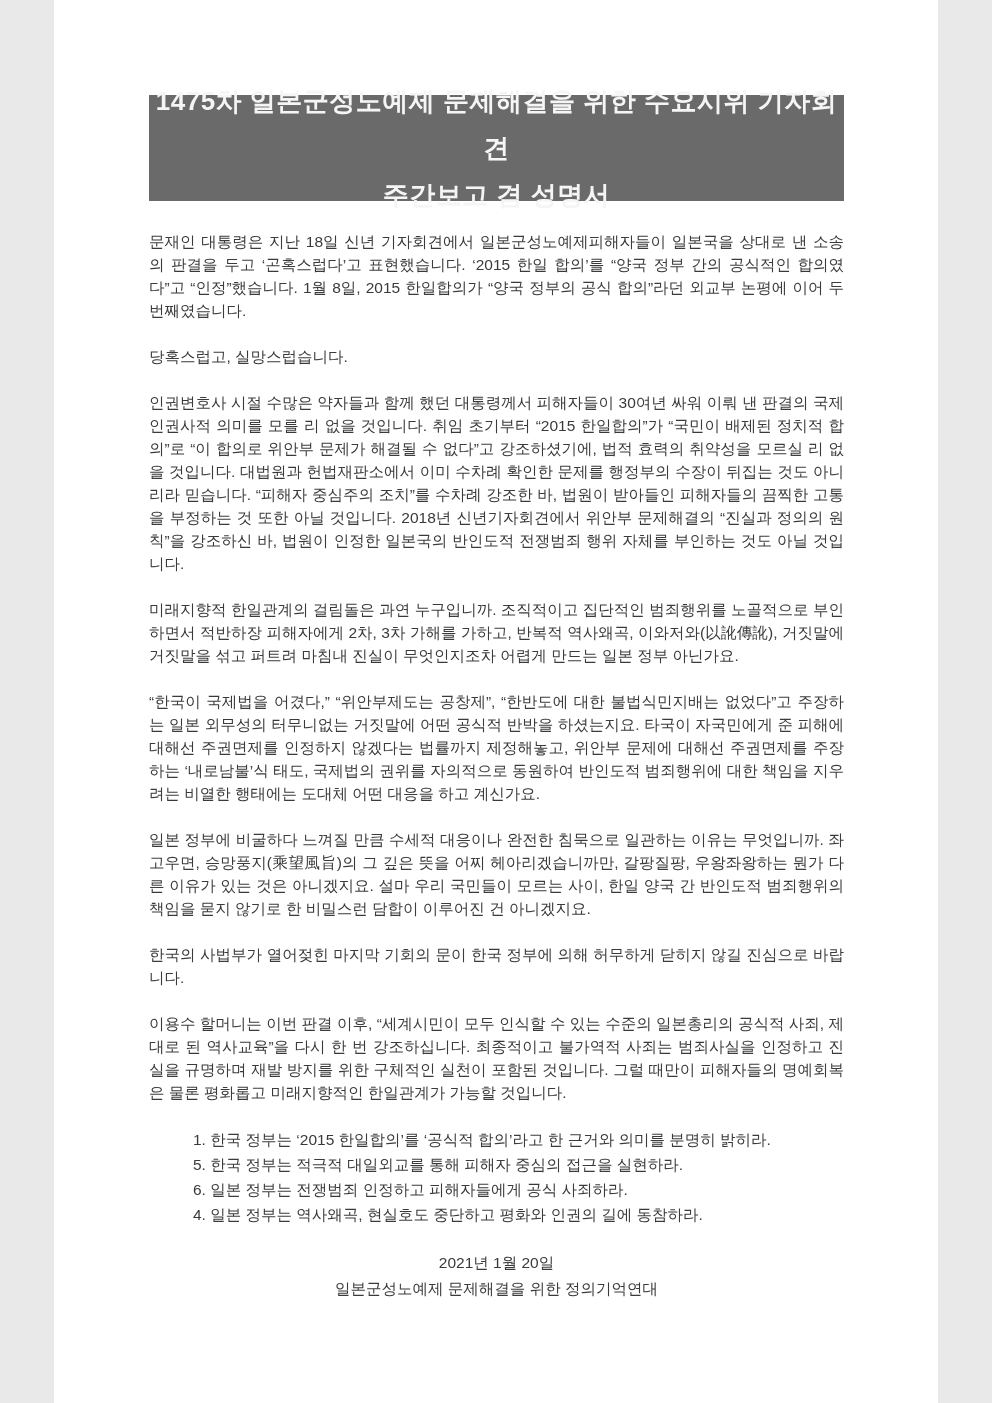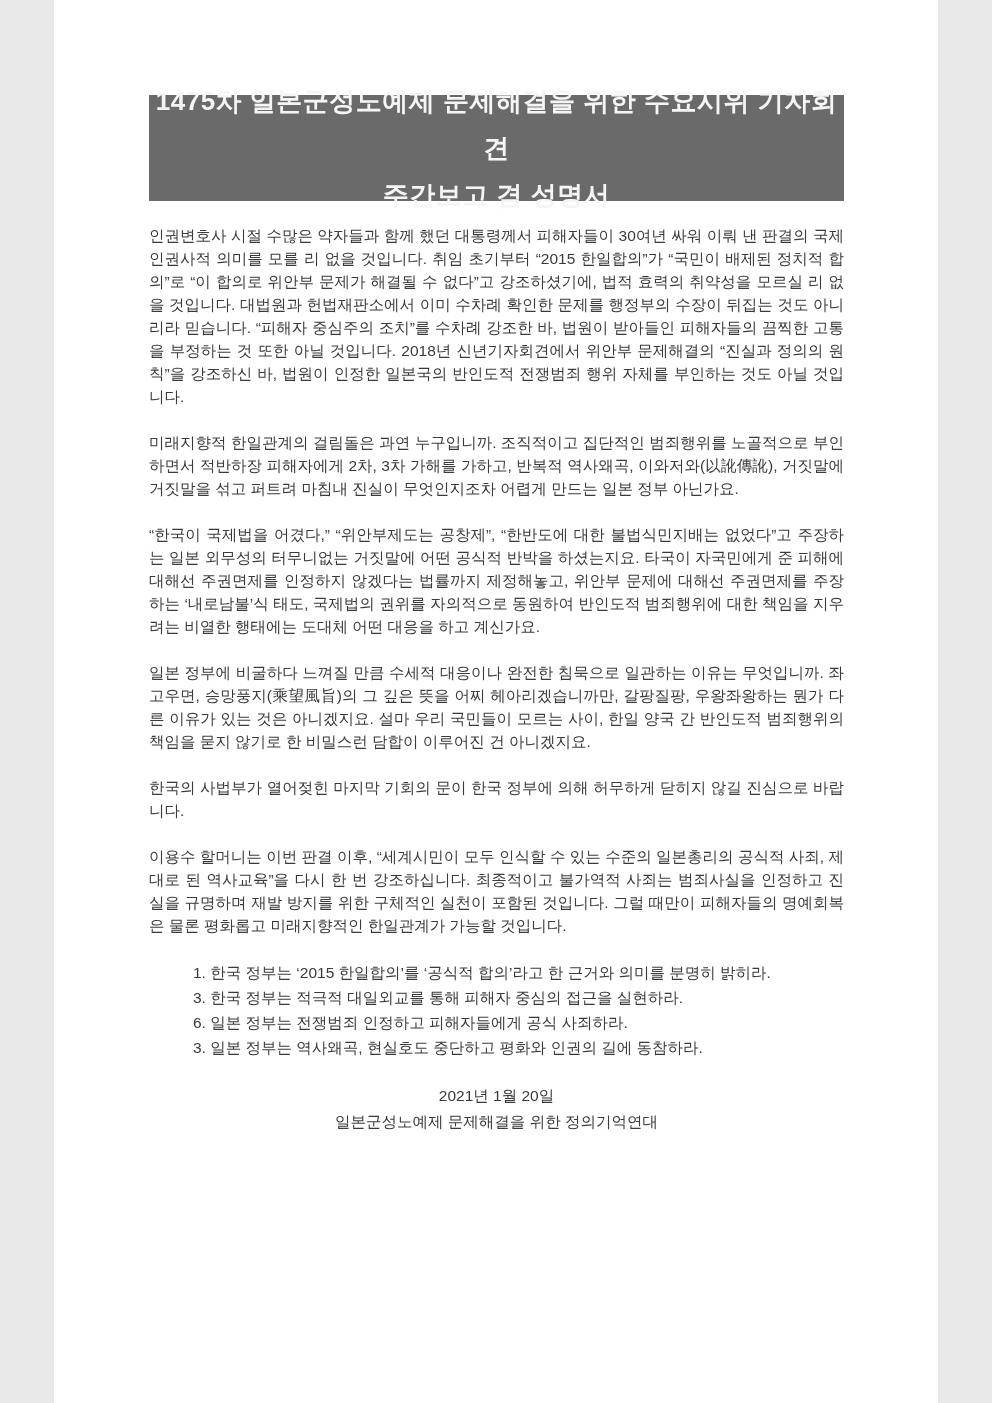--- a/index.html
+++ b/index.html
@@ -53,32 +53,34 @@
 <body>
 
 <div class="page">
 
   <div class="title-box">
     <div class="title-line">1475차 일본군성노예제 문제해결을 위한 수요시위 기자회견</div>
     <div class="title-line">주간보고 겸 성명서</div>
   </div>
 
   <div class="body-text">
+    <p class="first">문재인 대통령은 지난 18일 신년 기자회견에서 일본군성노예제피해자들이 일본국을 상대로 낸 소송의 판결을 두고 ‘곤혹스럽다’고 표현했습니다. ‘2015 한일 합의’를 “양국 정부 간의 공식적인 합의였다”고 “인정”했습니다. 1월 8일, 2015 한일합의가 “양국 정부의 공식 합의”라던 외교부 논평에 이어 두 번째였습니다.</p>
+    <p>당혹스럽고, 실망스럽습니다.</p>
     <p>인권변호사 시절 수많은 약자들과 함께 했던 대통령께서 피해자들이 30여년 싸워 이뤄 낸 판결의 국제인권사적 의미를 모를 리 없을 것입니다. 취임 초기부터 “2015 한일합의”가 “국민이 배제된 정치적 합의”로 “이 합의로 위안부 문제가 해결될 수 없다”고 강조하셨기에, 법적 효력의 취약성을 모르실 리 없을 것입니다. 대법원과 헌법재판소에서 이미 수차례 확인한 문제를 행정부의 수장이 뒤집는 것도 아니리라 믿습니다. “피해자 중심주의 조치”를 수차례 강조한 바, 법원이 받아들인 피해자들의 끔찍한 고통을 부정하는 것 또한 아닐 것입니다. 2018년 신년기자회견에서 위안부 문제해결의 “진실과 정의의 원칙”을 강조하신 바, 법원이 인정한 일본국의 반인도적 전쟁범죄 행위 자체를 부인하는 것도 아닐 것입니다.</p>
     <p>미래지향적 한일관계의 걸림돌은 과연 누구입니까. 조직적이고 집단적인 범죄행위를 노골적으로 부인하면서 적반하장 피해자에게 2차, 3차 가해를 가하고, 반복적 역사왜곡, 이와저와(以訛傳訛), 거짓말에 거짓말을 섞고 퍼트려 마침내 진실이 무엇인지조차 어렵게 만드는 일본 정부 아닌가요.</p>
     <p>“한국이 국제법을 어겼다,” “위안부제도는 공창제”, “한반도에 대한 불법식민지배는 없었다”고 주장하는 일본 외무성의 터무니없는 거짓말에 어떤 공식적 반박을 하셨는지요. 타국이 자국민에게 준 피해에 대해선 주권면제를 인정하지 않겠다는 법률까지 제정해놓고, 위안부 문제에 대해선 주권면제를 주장하는 ‘내로남불’식 태도, 국제법의 권위를 자의적으로 동원하여 반인도적 범죄행위에 대한 책임을 지우려는 비열한 행태에는 도대체 어떤 대응을 하고 계신가요.</p>
     <p>일본 정부에 비굴하다 느껴질 만큼 수세적 대응이나 완전한 침묵으로 일관하는 이유는 무엇입니까. 좌고우면, 승망풍지(乘望風旨)의 그 깊은 뜻을 어찌 헤아리겠습니까만, 갈팡질팡, 우왕좌왕하는 뭔가 다른 이유가 있는 것은 아니겠지요. 설마 우리 국민들이 모르는 사이, 한일 양국 간 반인도적 범죄행위의 책임을 묻지 않기로 한 비밀스런 담합이 이루어진 건 아니겠지요.</p>
     <p>한국의 사법부가 열어젖힌 마지막 기회의 문이 한국 정부에 의해 허무하게 닫히지 않길 진심으로 바랍니다.</p>
     <p>이용수 할머니는 이번 판결 이후, “세계시민이 모두 인식할 수 있는 수준의 일본총리의 공식적 사죄, 제대로 된 역사교육”을 다시 한 번 강조하십니다. 최종적이고 불가역적 사죄는 범죄사실을 인정하고 진실을 규명하며 재발 방지를 위한 구체적인 실천이 포함된 것입니다. 그럴 때만이 피해자들의 명예회복은 물론 평화롭고 미래지향적인 한일관계가 가능할 것입니다.</p>
 
     <div class="demands">
       <div class="demand-line">1. 한국 정부는 ‘2015 한일합의’를 ‘공식적 합의’라고 한 근거와 의미를 분명히 밝히라.</div>
-      <div class="demand-line">3. 한국 정부는 적극적 대일외교를 통해 피해자 중심의 접근을 실현하라.</div>
+      <div class="demand-line">5. 한국 정부는 적극적 대일외교를 통해 피해자 중심의 접근을 실현하라.</div>
       <div class="demand-line">6. 일본 정부는 전쟁범죄 인정하고 피해자들에게 공식 사죄하라.</div>
-      <div class="demand-line">3. 일본 정부는 역사왜곡, 현실호도 중단하고 평화와 인권의 길에 동참하라.</div>
+      <div class="demand-line">4. 일본 정부는 역사왜곡, 현실호도 중단하고 평화와 인권의 길에 동참하라.</div>
     </div>
   </div>
 
   <div class="doc-footer">
     <div>2021년 1월 20일</div>
     <div>일본군성노예제 문제해결을 위한 정의기억연대</div>
   </div>
 
 </div>
 

